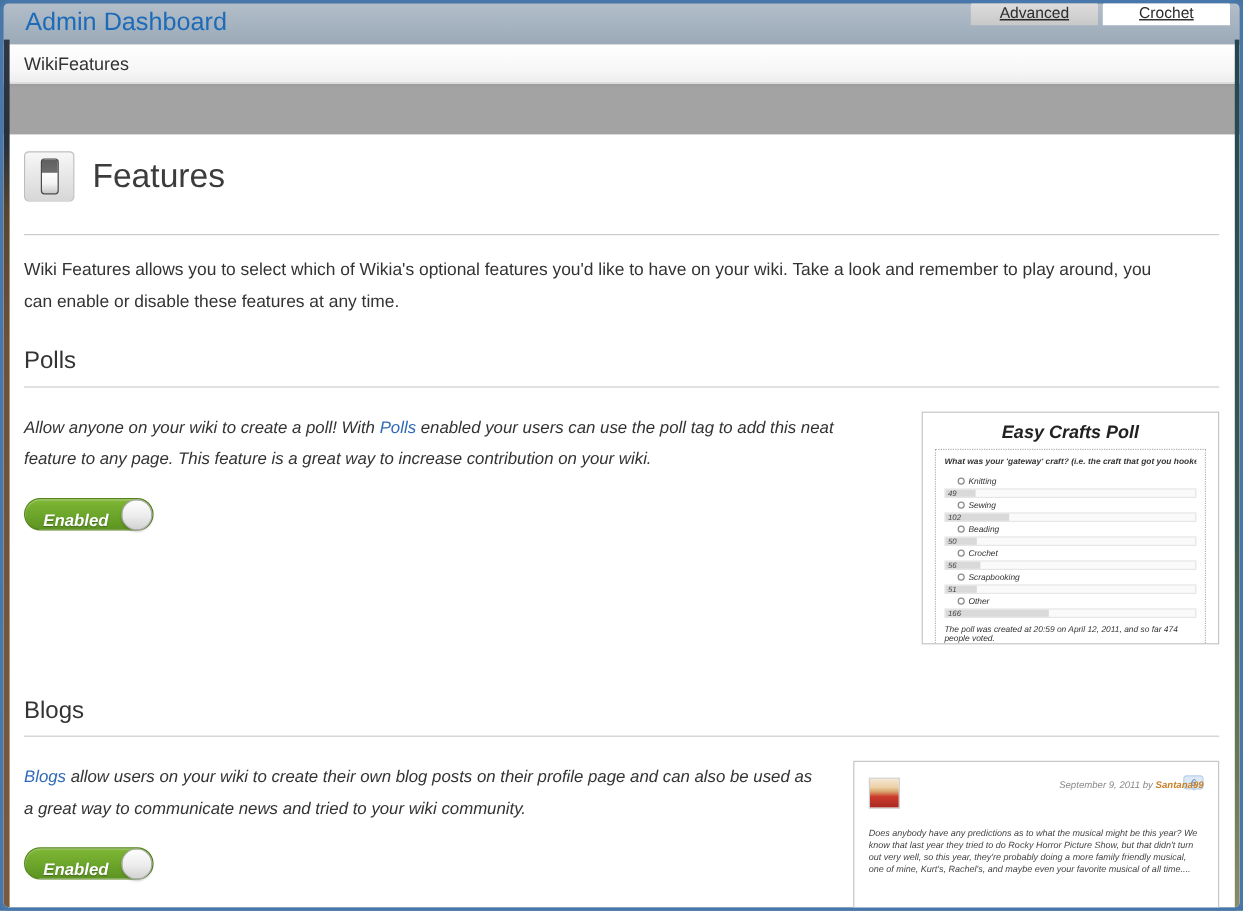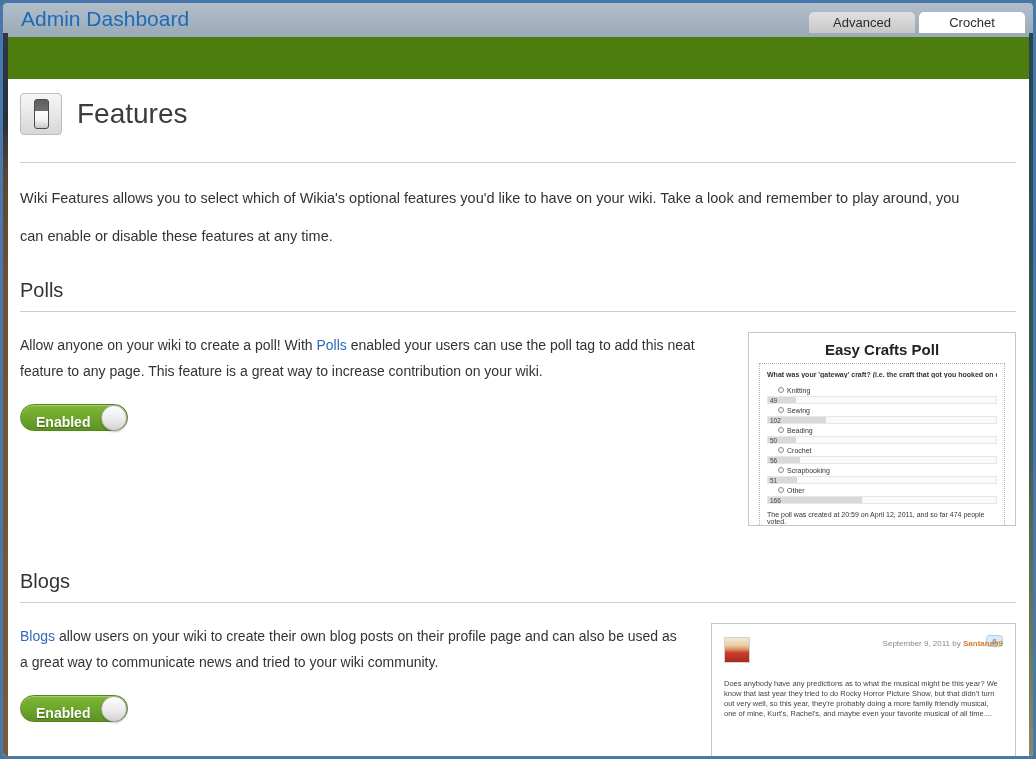--- a/index.html
+++ b/index.html
@@ -5,40 +5,40 @@
   * { box-sizing: border-box; }
   html,body { margin:0; padding:0; }
   body {
     width:1036px; height:759px; position:relative; overflow:hidden;
     font-family:"Liberation Sans","DejaVu Sans",sans-serif;
     background:#46749f;
   }
   .window {
     position:absolute; inset:0;
     border:3px solid #4878ab; border-radius:7px;
-    overflow:hidden; background:#4d7c0f;
+    overflow:hidden; background:#a3a3a3;
   }
   .edge-left {
     position:absolute; left:0; top:30px; bottom:0; width:5px; z-index:6;
     background:linear-gradient(180deg,#2e3744 0%,#27303a 12%,#5a4630 20%,#6d5138 35%,#7a5a3c 100%);
   }
   .edge-right {
     position:absolute; right:0; top:30px; bottom:0; width:4px; z-index:6;
     background:linear-gradient(180deg,#24454f 0%,#2d4f50 25%,#3d5a52 55%,#6b7a55 85%,#8a8a66 100%);
   }
   
   .header-band {
     position:relative; height:34px;
     background:linear-gradient(180deg,#b2bec9 0%,#a4b1bf 60%,#9baab8 100%);
   }
   .app-title {
     position:absolute; left:18px; top:4px;
     font-size:21px; color:#1b6bb8; letter-spacing:0;
   }
-  .tabs { position:absolute; right:8px; bottom:4px; display:flex; gap:4px; }
+  .tabs { position:absolute; right:8px; bottom:16px; display:flex; gap:4px;text-decoration:underline; }
   .tab {
     width:106px; height:21px; line-height:21px; text-align:center;
     font-size:13px; color:#2b2b2b; border-radius:5px 5px 0 0; cursor:pointer;
   }
   .tab.inactive { background:linear-gradient(180deg,#e0e0e0,#c8c8c8); }
   .tab.active   { background:#ffffff; }
   
   .crumb-bar {
     height:33px; display:flex; align-items:center; padding-left:17px;
     background:linear-gradient(180deg,#ffffff 0%,#f6f6f6 70%,#ededed 100%);
@@ -55,28 +55,28 @@
     background:linear-gradient(180deg,#f7f7f7,#d7d7d7);
     border:1px solid #bdbdbd;
     display:flex; align-items:center; justify-content:center;
   }
   .switch-glyph {
     width:15px; height:30px; border:1px solid #4a4a4a; border-radius:3px;
     background:linear-gradient(180deg,#5f5f5f 0%,#6e6e6e 38%,#fdfdfd 40%,#f4f4f4 70%,#c9c9c9 100%);
   }
   .page-title { font-size:28px; color:#3c3c3c; font-weight:400; }
   .rule { height:1px; background:#cdcdcd; margin-top:13px; }
-  .intro { margin-top:16px; font-size:14.5px; color:#333; line-height:38px; max-width:965px; }
+  .intro { margin-top:16px; font-size:14.5px; color:#333; line-height:27px; max-width:965px; }
   .section { margin-top:24px; }
   .section-heading {
     font-size:20px; font-weight:400; color:#333;
     padding-bottom:9px; border-bottom:1px solid #cdcdcd; margin:0;
   }
   .section + .section { margin-top:44px; }
-  .section-body { display:flex; margin-top:20px; align-items:flex-start; }
+  .section-body { display:flex; margin-top:20px; align-items:flex-start;font-style:italic; }
   .section-left { flex:1; padding-right:24px; }
   .section-text { font-size:14px; color:#333; line-height:26px; max-width:678px; margin:0; }
   .inline-link { color:#2f6ab8; text-decoration:none; cursor:pointer; }
   
   .toggle {
     margin-top:20px; position:relative; display:inline-flex; align-items:flex-end;
     width:108px; height:27px; border-radius:15px; cursor:pointer;
     background:linear-gradient(180deg,#7fb735 0%,#6ba52a 55%,#5d9422 100%);
     border:1px solid #55841c;
     box-shadow:inset 0 1px 1px rgba(255,255,255,.35);
@@ -86,21 +86,21 @@
     text-shadow:0 1px 1px rgba(0,0,0,.35);
   }
   .toggle-knob {
     position:absolute; right:0px; top:0px; width:26px; height:26px; border-radius:50%;
     background:linear-gradient(180deg,#fefefe 0%,#ececec 55%,#d2d2d2 100%);
     border:1px solid #adadad;
     box-shadow:0 1px 2px rgba(0,0,0,.25);
   }
   
   .poll-card {
-    width:268px; flex-shrink:0; height:194px; background:#fff;
+    width:248px; flex-shrink:0; height:194px; background:#fff;
     border:1px solid #c6c6c6; padding:8px 10px 6px; overflow:hidden;
   }
   .poll-title { text-align:center; font-size:15px; font-weight:bold; color:#222; }
   .poll-inner { border:1px dotted #b0b0b0; margin-top:5px; padding:7px 7px 5px; }
   .poll-question { font-size:7px; font-weight:bold; color:#333; white-space:nowrap; overflow:hidden; }
   .poll-options { margin-top:8px; }
   .poll-option { margin-bottom:2px; }
   .poll-opt-label { display:flex; align-items:center; gap:3px; padding-left:11px; height:9px; }
   .poll-radio {
     width:6px; height:6px; border:1px solid #8a8a8a; border-radius:50%;
@@ -153,20 +153,23 @@
 <div class="window">
 
   <div class="header-band">
     <div class="app-title">Admin Dashboard</div>
     <div class="tabs">
       <div class="tab inactive">Advanced</div>
       <div class="tab active">Crochet</div>
     </div>
   </div>
 
+  <div class="crumb-bar">
+    <span class="crumb">WikiFeatures</span>
+  </div>
 
   <div class="main">
 
     <div class="feature-head">
       <div class="switch-icon">
         <div class="switch-glyph"></div>
       </div>
       <h1 class="page-title">Features</h1>
     </div>
     <div class="rule"></div>

